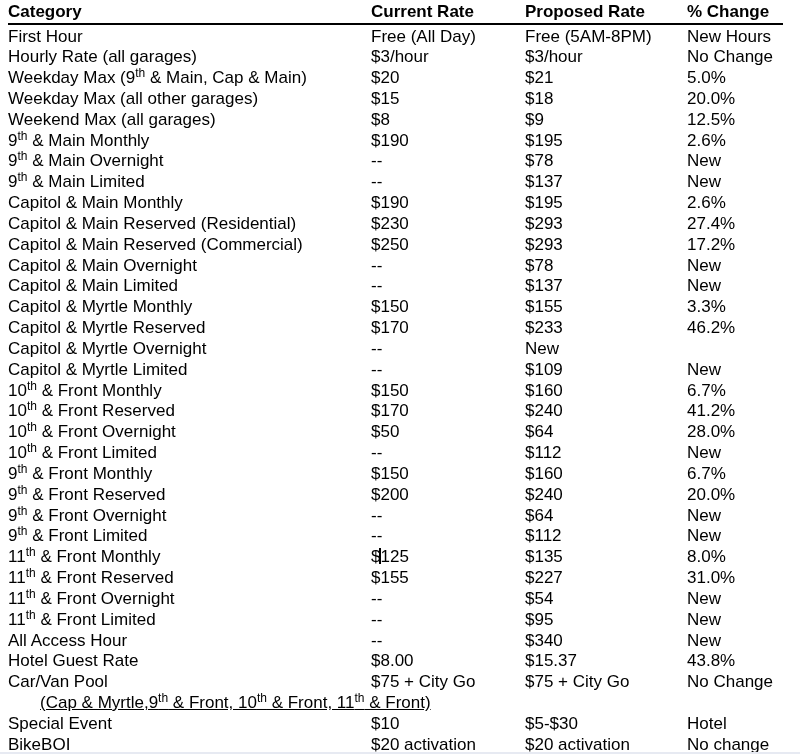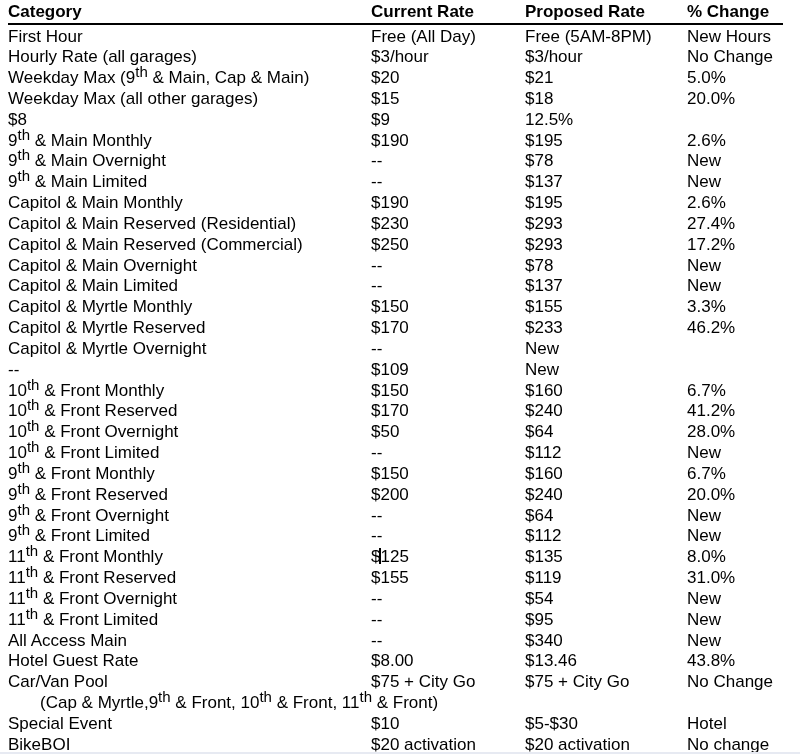--- a/index.html
+++ b/index.html
@@ -33,23 +33,24 @@
   .header-row {
     font-weight: bold;
     height: 20.5px;
     line-height: 20.5px;
     border-bottom: 2.5px solid #000000;
     margin-right: 5px;
     margin-bottom: 2px;
   }
   .row.indent .cell.cat {
     padding-left: 32px;
+    text-decoration: underline;
   }
   sup {
-    font-size: 15px;
+    font-size: 12px;
     line-height: 0;
     vertical-align: 6px;
   }
   .caret {
     display: inline-block;
     width: 2px;
     height: 16px;
     background: #000000;
     vertical-align: -2px;
     margin: 0 -1px;
@@ -91,20 +92,21 @@
         <div class="cell">$21</div>
         <div class="cell">5.0%</div>
       </div>
       <div class="row">
         <div class="cell cat">Weekday Max (all other garages)</div>
         <div class="cell">$15</div>
         <div class="cell">$18</div>
         <div class="cell">20.0%</div>
       </div>
       <div class="row">
+        <div class="cell cat">Weekend Max (all garages)</div>
         <div class="cell">$8</div>
         <div class="cell">$9</div>
         <div class="cell">12.5%</div>
       </div>
       <div class="row">
         <div class="cell cat">9<sup>th</sup> &amp; Main Monthly</div>
         <div class="cell">$190</div>
         <div class="cell">$195</div>
         <div class="cell">2.6%</div>
       </div>
@@ -161,20 +163,21 @@
         <div class="cell">$170</div>
         <div class="cell">$233</div>
         <div class="cell">46.2%</div>
       </div>
       <div class="row">
         <div class="cell cat">Capitol &amp; Myrtle Overnight</div>
         <div class="cell">--</div>
         <div class="cell">New</div>
       </div>
       <div class="row">
+        <div class="cell cat">Capitol &amp; Myrtle Limited</div>
         <div class="cell">--</div>
         <div class="cell">$109</div>
         <div class="cell">New</div>
       </div>
       <div class="row">
         <div class="cell cat">10<sup>th</sup> &amp; Front Monthly</div>
         <div class="cell">$150</div>
         <div class="cell">$160</div>
         <div class="cell">6.7%</div>
       </div>
@@ -222,45 +225,45 @@
       </div>
       <div class="row">
         <div class="cell cat">11<sup>th</sup> &amp; Front Monthly</div>
         <div class="cell">$<span class="caret"></span>125</div>
         <div class="cell">$135</div>
         <div class="cell">8.0%</div>
       </div>
       <div class="row">
         <div class="cell cat">11<sup>th</sup> &amp; Front Reserved</div>
         <div class="cell">$155</div>
-        <div class="cell">$119</div>
+        <div class="cell">$227</div>
         <div class="cell">31.0%</div>
       </div>
       <div class="row">
         <div class="cell cat">11<sup>th</sup> &amp; Front Overnight</div>
         <div class="cell">--</div>
         <div class="cell">$54</div>
         <div class="cell">New</div>
       </div>
       <div class="row">
         <div class="cell cat">11<sup>th</sup> &amp; Front Limited</div>
         <div class="cell">--</div>
         <div class="cell">$95</div>
         <div class="cell">New</div>
       </div>
       <div class="row">
-        <div class="cell cat">All Access Main</div>
+        <div class="cell cat">All Access Hour</div>
         <div class="cell">--</div>
         <div class="cell">$340</div>
         <div class="cell">New</div>
       </div>
       <div class="row">
         <div class="cell cat">Hotel Guest Rate</div>
         <div class="cell">$8.00</div>
-        <div class="cell">$13.46</div>
+        <div class="cell">$15.37</div>
         <div class="cell">43.8%</div>
       </div>
       <div class="row">
         <div class="cell cat">Car/Van Pool</div>
         <div class="cell">$75 + City Go</div>
         <div class="cell">$75 + City Go</div>
         <div class="cell">No Change</div>
       </div>
       <div class="row indent">
         <div class="cell cat">(Cap &amp; Myrtle,9<sup>th</sup> &amp; Front, 10<sup>th</sup> &amp; Front, 11<sup>th</sup> &amp; Front)</div>

